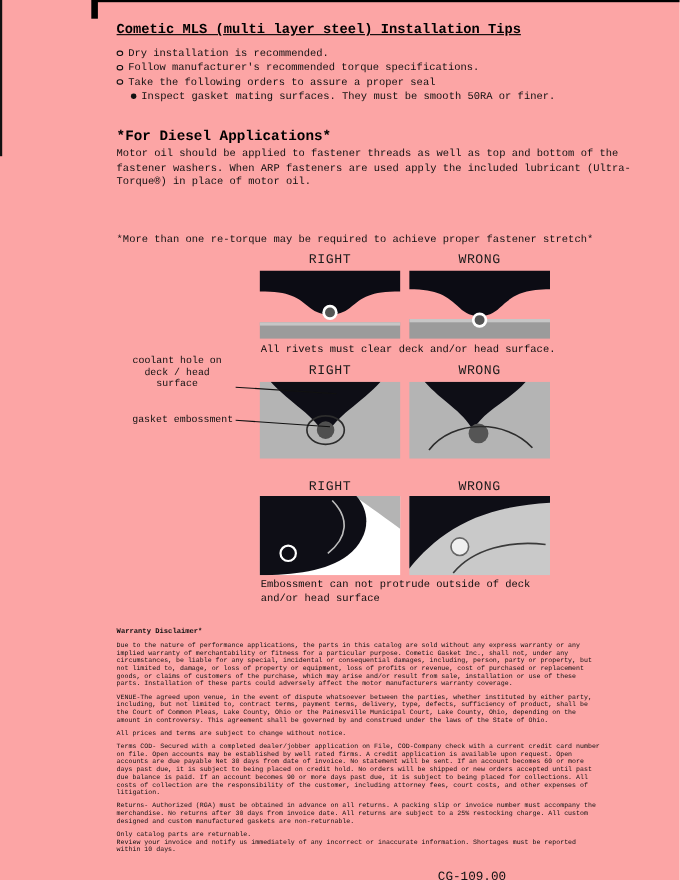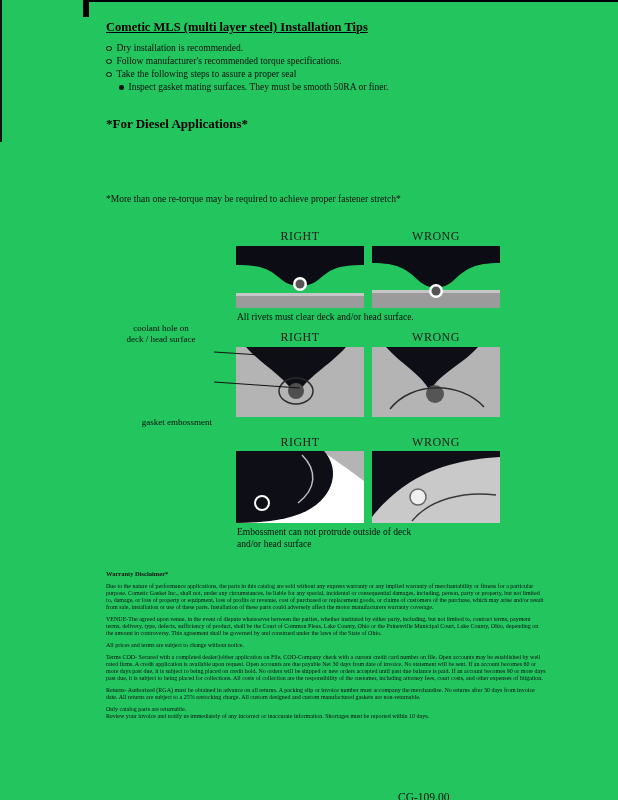--- a/index.html
+++ b/index.html
@@ -1,18 +1,18 @@
 <!DOCTYPE html>
 <html><head>
 <meta charset="utf-8">
 <style>
   html,body{margin:0;padding:0;background:#ffffff;}
   .page{
-    position:relative;width:618px;height:800px;background:#22c55e;
-    font-family:Liberation Serif, serif;color:#111;overflow:hidden;
+    position:relative;width:618px;height:800px;background:#fca5a5;
+    font-family:Liberation Mono, monospace;color:#111;overflow:hidden;
   }
   
   .scan-top{position:absolute;left:88px;top:0;width:530px;height:2px;background:#000;}
   .scan-corner{position:absolute;left:83px;top:0;width:6px;height:17px;background:#000;}
   .scan-left{position:absolute;left:0;top:0;width:2px;height:142px;background:#111;}
 
   .title{
     position:absolute;left:106px;top:20px;margin:0;
     font-size:12.5px;font-weight:bold;text-decoration:underline;color:#000;
   }
@@ -20,37 +20,37 @@
   .tip{display:flex;align-items:center;}
   .tip.sub{margin-left:13px;}
   .b{display:inline-block;flex:0 0 auto;border-radius:50%;margin-right:5px;}
   .b.hollow{width:3.5px;height:3.5px;border:1px solid #111;background:transparent;}
   .b.solid{width:4.5px;height:4.5px;background:#111;}
 
   .diesel-heading{position:absolute;left:106px;top:116px;font-size:13px;font-weight:bold;color:#000;}
   .para{position:absolute;left:106px;width:474px;font-size:9.5px;line-height:12.5px;margin:0;color:#101010;}
   .p1{top:134px;}
   .p2{top:169px;}
-  .note{position:absolute;left:106px;top:194px;width:474px;font-size:9.5px;margin:0;color:#101010;}
+  .note{position:absolute;left:106px;top:212px;width:474px;font-size:9.5px;margin:0;color:#101010;}
 
   .lbl{position:absolute;width:128px;text-align:center;font-size:12px;letter-spacing:.5px;color:#1a1a1a;}
   .img{position:absolute;width:128px;display:block;}
   .cap{position:absolute;font-size:9.5px;color:#0c0c0c;}
 
   .r1a{left:236px;top:229px;}  .r1b{left:372px;top:229px;}
   .i1a{left:236px;top:246px;height:62px;} .i1b{left:372px;top:246px;height:62px;}
   .c1{left:237px;top:312px;}
 
   .r2a{left:236px;top:330px;}  .r2b{left:372px;top:330px;}
   .i2a{left:236px;top:347px;height:70px;} .i2b{left:372px;top:347px;height:70px;}
   .c2{left:237px;top:421px;}
   .lab1{position:absolute;left:110px;top:323px;width:102px;text-align:center;
         font-size:9px;line-height:10.5px;color:#101010;white-space:pre-line;}
   .lab2{position:absolute;left:110px;top:377px;width:102px;text-align:right;
-        font-size:9px;color:#101010;margin-top:40px;}
+        font-size:9px;color:#101010;}
   .leader{position:absolute;left:214px;top:346px;pointer-events:none;}
 
   .r3a{left:236px;top:435px;}  .r3b{left:372px;top:435px;}
   .i3a{left:236px;top:451px;height:72px;} .i3b{left:372px;top:451px;height:72px;}
   .c3{left:237px;top:526px;white-space:pre-line;line-height:12px;}
 
   .fine{position:absolute;left:106px;top:570px;width:440px;font-size:6px;line-height:7px;color:#101010;}
   .fine .fp-head{font-size:6.5px;font-weight:bold;margin:0 0 6px 0;}
   .fine p{margin:0 0 5px 0;}
   .fine p.tight{margin:0;}
@@ -72,29 +72,30 @@
     <div class="tip">
       <span class="b hollow"></span>
       <span>Dry installation is recommended.</span>
     </div>
     <div class="tip">
       <span class="b hollow"></span>
       <span>Follow manufacturer's recommended torque specifications.</span>
     </div>
     <div class="tip">
       <span class="b hollow"></span>
-      <span>Take the following steps to assure a proper seal</span>
+      <span>Take the following orders to assure a proper seal</span>
     </div>
     <div class="tip sub">
       <span class="b solid"></span>
       <span>Inspect gasket mating surfaces.  They must be smooth 50RA or finer.</span>
     </div>
   </div>
 
   <div class="diesel-heading">*For Diesel Applications*</div>
+  <p class="para p1">Motor oil should be applied to fastener threads as well as top and bottom of the fastener washers. When ARP fasteners are used apply the included lubricant (Ultra-Torque®) in place of motor oil.</p>
   <p class="note">*More than one re-torque may be required to achieve proper fastener stretch*</p>
 
   <div class="lbl r1a">RIGHT</div>
   <div class="lbl r1b">WRONG</div>
   <svg class="img i1a" viewBox="0 0 128 62" width="128" height="62">
     <rect x="0" y="47" width="128" height="15" fill="#9b9b9b"></rect>
     <rect x="0" y="47" width="128" height="3" fill="#c6c6c6"></rect>
     <path d="M0,0 H128 V19 C100,19 94,24 82,34 C72,42 56,42 46,34 C34,24 28,19 0,19 Z" fill="#0c0c14"></path>
     <circle cx="64" cy="38" r="7" fill="#ffffff"></circle>
     <circle cx="64" cy="38" r="4.5" fill="#555555"></circle>

